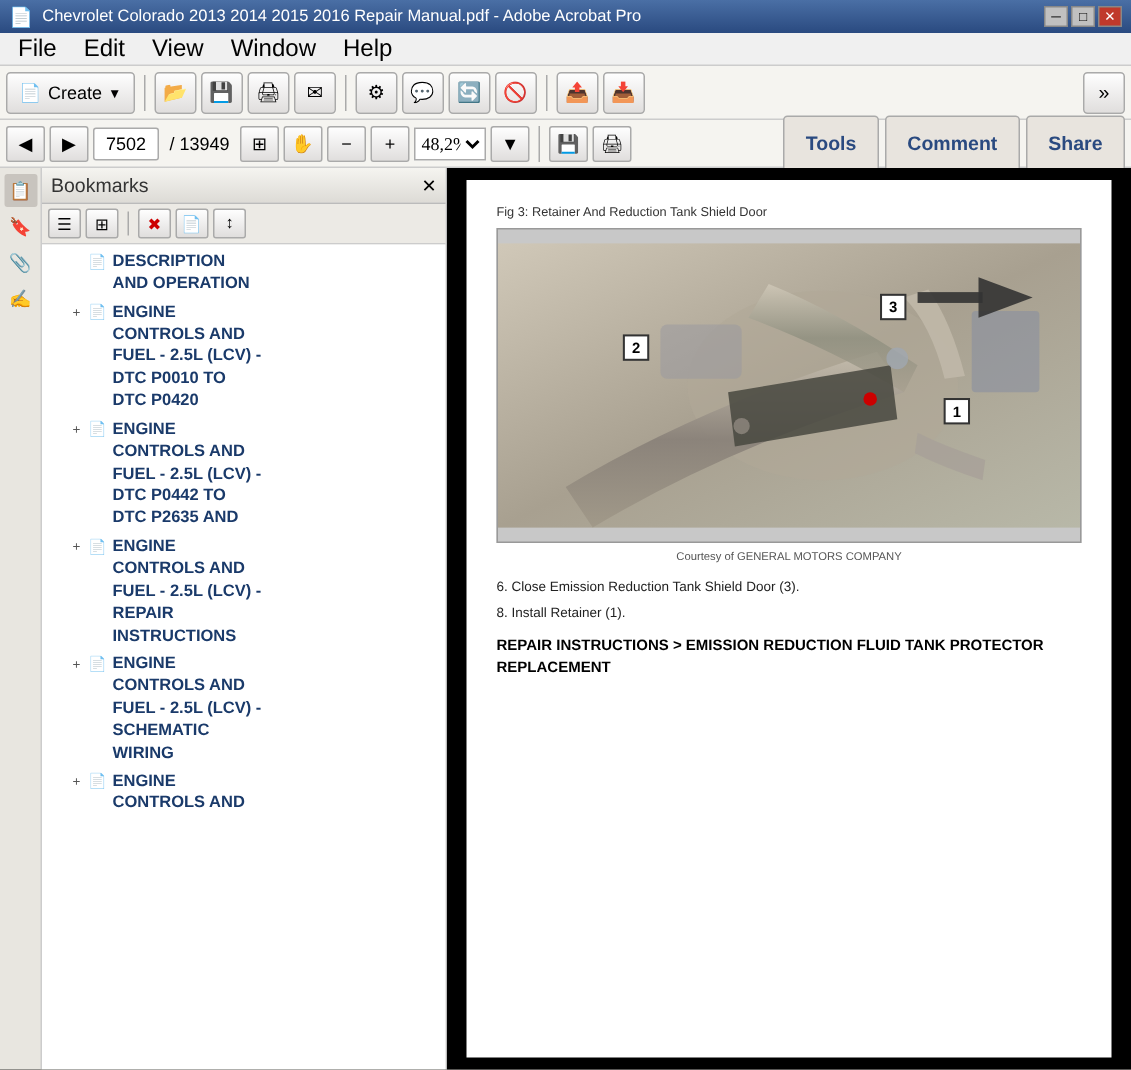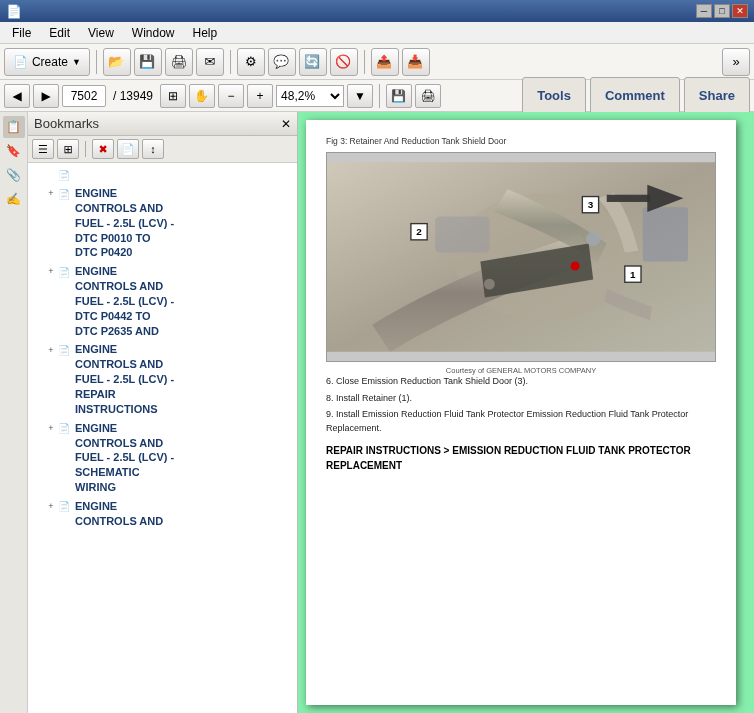--- a/index.html
+++ b/index.html
@@ -32,21 +32,21 @@
       background: #f0f0f0;
       height: 22px;
       display: flex;
       align-items: center;
       padding: 0 4px;
       border-bottom: 1px solid #ccc;
       gap: 2px;
     }
     .menu-item {
       padding: 2px 8px;
-      font-size: 12px;
+      font-size: 16px;
       cursor: pointer;
     }
 
     
     #toolbar {
       background: #f5f4f0;
       height: 36px;
       display: flex;
       align-items: center;
       padding: 2px 4px;
@@ -87,23 +87,24 @@
       display: flex; align-items: center; justify-content: center;
       cursor: pointer; font-size: 12px;
     }
     #page-input {
       width: 40px; height: 22px;
       border: 1px solid #aaa; text-align: center; font-size: 12px;
       background: white;
     }
     #page-total { font-size: 12px; padding: 0 4px; }
     #zoom-select {
-      width: 68px; height: 22px;
+      width: 48px; height: 22px;
       border: 1px solid #aaa; font-size: 12px;
       background: white;
+      font-family: Liberation Serif, serif;
     }
     .right-btns { margin-left: auto; display: flex; gap: 4px; }
     .right-tab {
       padding: 18px 14px; height: 28px;
       background: #e8e4de;
       border: 1px solid #aaa; border-radius: 3px;
       display: flex; align-items: center; cursor: pointer; font-size: 13px; font-weight: bold; color: #2a4a80;
     }
 
     
@@ -204,23 +205,23 @@
     .bm-item.indent1 { padding-left: 16px; }
 
     
     #bookmarks-tree::-webkit-scrollbar { width: 8px; }
     #bookmarks-tree::-webkit-scrollbar-track { background: #f0f0f0; }
     #bookmarks-tree::-webkit-scrollbar-thumb { background: #b0b0b0; border: 1px solid #999; }
 
     
     #pdf-view {
       flex: 1;
-      background: #86efac;
-      display: flex;
-      justify-content: flex-start;
+      background: #000000;
+      display: flex;
+      justify-content: center;
       overflow: hidden;
       padding: 8px;
     }
     #pdf-page {
       background: white;
       width: 430px;
       padding: 16px 20px;
       box-shadow: 2px 2px 8px rgba(0,0,0,0.5);
       font-size: 9px;
       overflow: hidden;
@@ -228,21 +229,21 @@
     #fig-caption { font-size: 8.5px; color: #333; margin-bottom: 6px; }
     #fig-image {
       width: 100%;
       height: 210px;
       background: #c8c8c8;
       border: 1px solid #999;
       position: relative;
       overflow: hidden;
       margin-bottom: 4px;
     }
-    .courtesy-text { font-size: 7.5px; color: #555; margin-bottom: 0; text-align: center; }
+    .courtesy-text { font-size: 7.5px; color: #555; margin-bottom: 10px; text-align: center; }
 
     .step-text { font-size: 9px; color: #222; margin-bottom: 3px; line-height: 1.5; }
 
     #repair-heading {
       font-size: 10px;
       font-weight: bold;
       color: #000;
       margin-top: 8px;
       line-height: 1.5;
     }
@@ -252,20 +253,21 @@
       position: absolute;
       top: 0; left: 0; width: 100%; height: 100%;
     }
   </style>
 </head>
 <body>
 
 <div id="title-bar">
   <div id="title-bar-left">
     <span style="font-size:13px;">📄</span>
+    <span>Chevrolet Colorado 2013 2014 2015 2016 Repair Manual.pdf - Adobe Acrobat Pro</span>
   </div>
   <div id="title-bar-right">
     <div class="title-btn">─</div>
     <div class="title-btn">□</div>
     <div class="title-btn close">✕</div>
   </div>
 </div>
 
 <div id="menu-bar">
   <span class="menu-item">File</span>
@@ -398,20 +400,21 @@
       <div class="p-btn">
           <span>↕</span>
         </div>
     </div>
 
     <div id="bookmarks-tree">
 
       <div class="bm-item indent1">
         <span class="bm-expander"></span>
         <span class="bm-icon">📄</span>
+        <span class="bm-text">DESCRIPTION<br>AND OPERATION</span>
       </div>
 
       <div class="bm-item indent1">
         <span class="bm-expander">+</span>
         <span class="bm-icon">📄</span>
         <span class="bm-text">ENGINE<br>CONTROLS AND<br>FUEL - 2.5L (LCV) -<br>DTC P0010 TO<br>DTC P0420</span>
       </div>
 
       <div class="bm-item indent1">
         <span class="bm-expander">+</span>
@@ -496,18 +499,17 @@
 
           <rect x="330" y="115" width="18" height="18" fill="white" stroke="#333" stroke-width="1.5"></rect>
           <text x="339" y="128" text-anchor="middle" font-size="11" font-weight="bold" fill="#000">1</text>
         </svg>
       </div>
 
       <div class="courtesy-text">Courtesy of GENERAL MOTORS COMPANY</div>
 
       <p class="step-text">6. Close Emission Reduction Tank Shield Door (3).</p>
       <p class="step-text">8. Install Retainer (1).</p>
-      <p class="step-text">9. Install Emission Reduction Fluid Tank Protector Emission Reduction Fluid Tank Protector Replacement.</p>
 
       <p id="repair-heading">REPAIR INSTRUCTIONS &gt; EMISSION REDUCTION FLUID TANK PROTECTOR REPLACEMENT</p>
     </div>
   </div>
 </div>
 
 </body></html>

